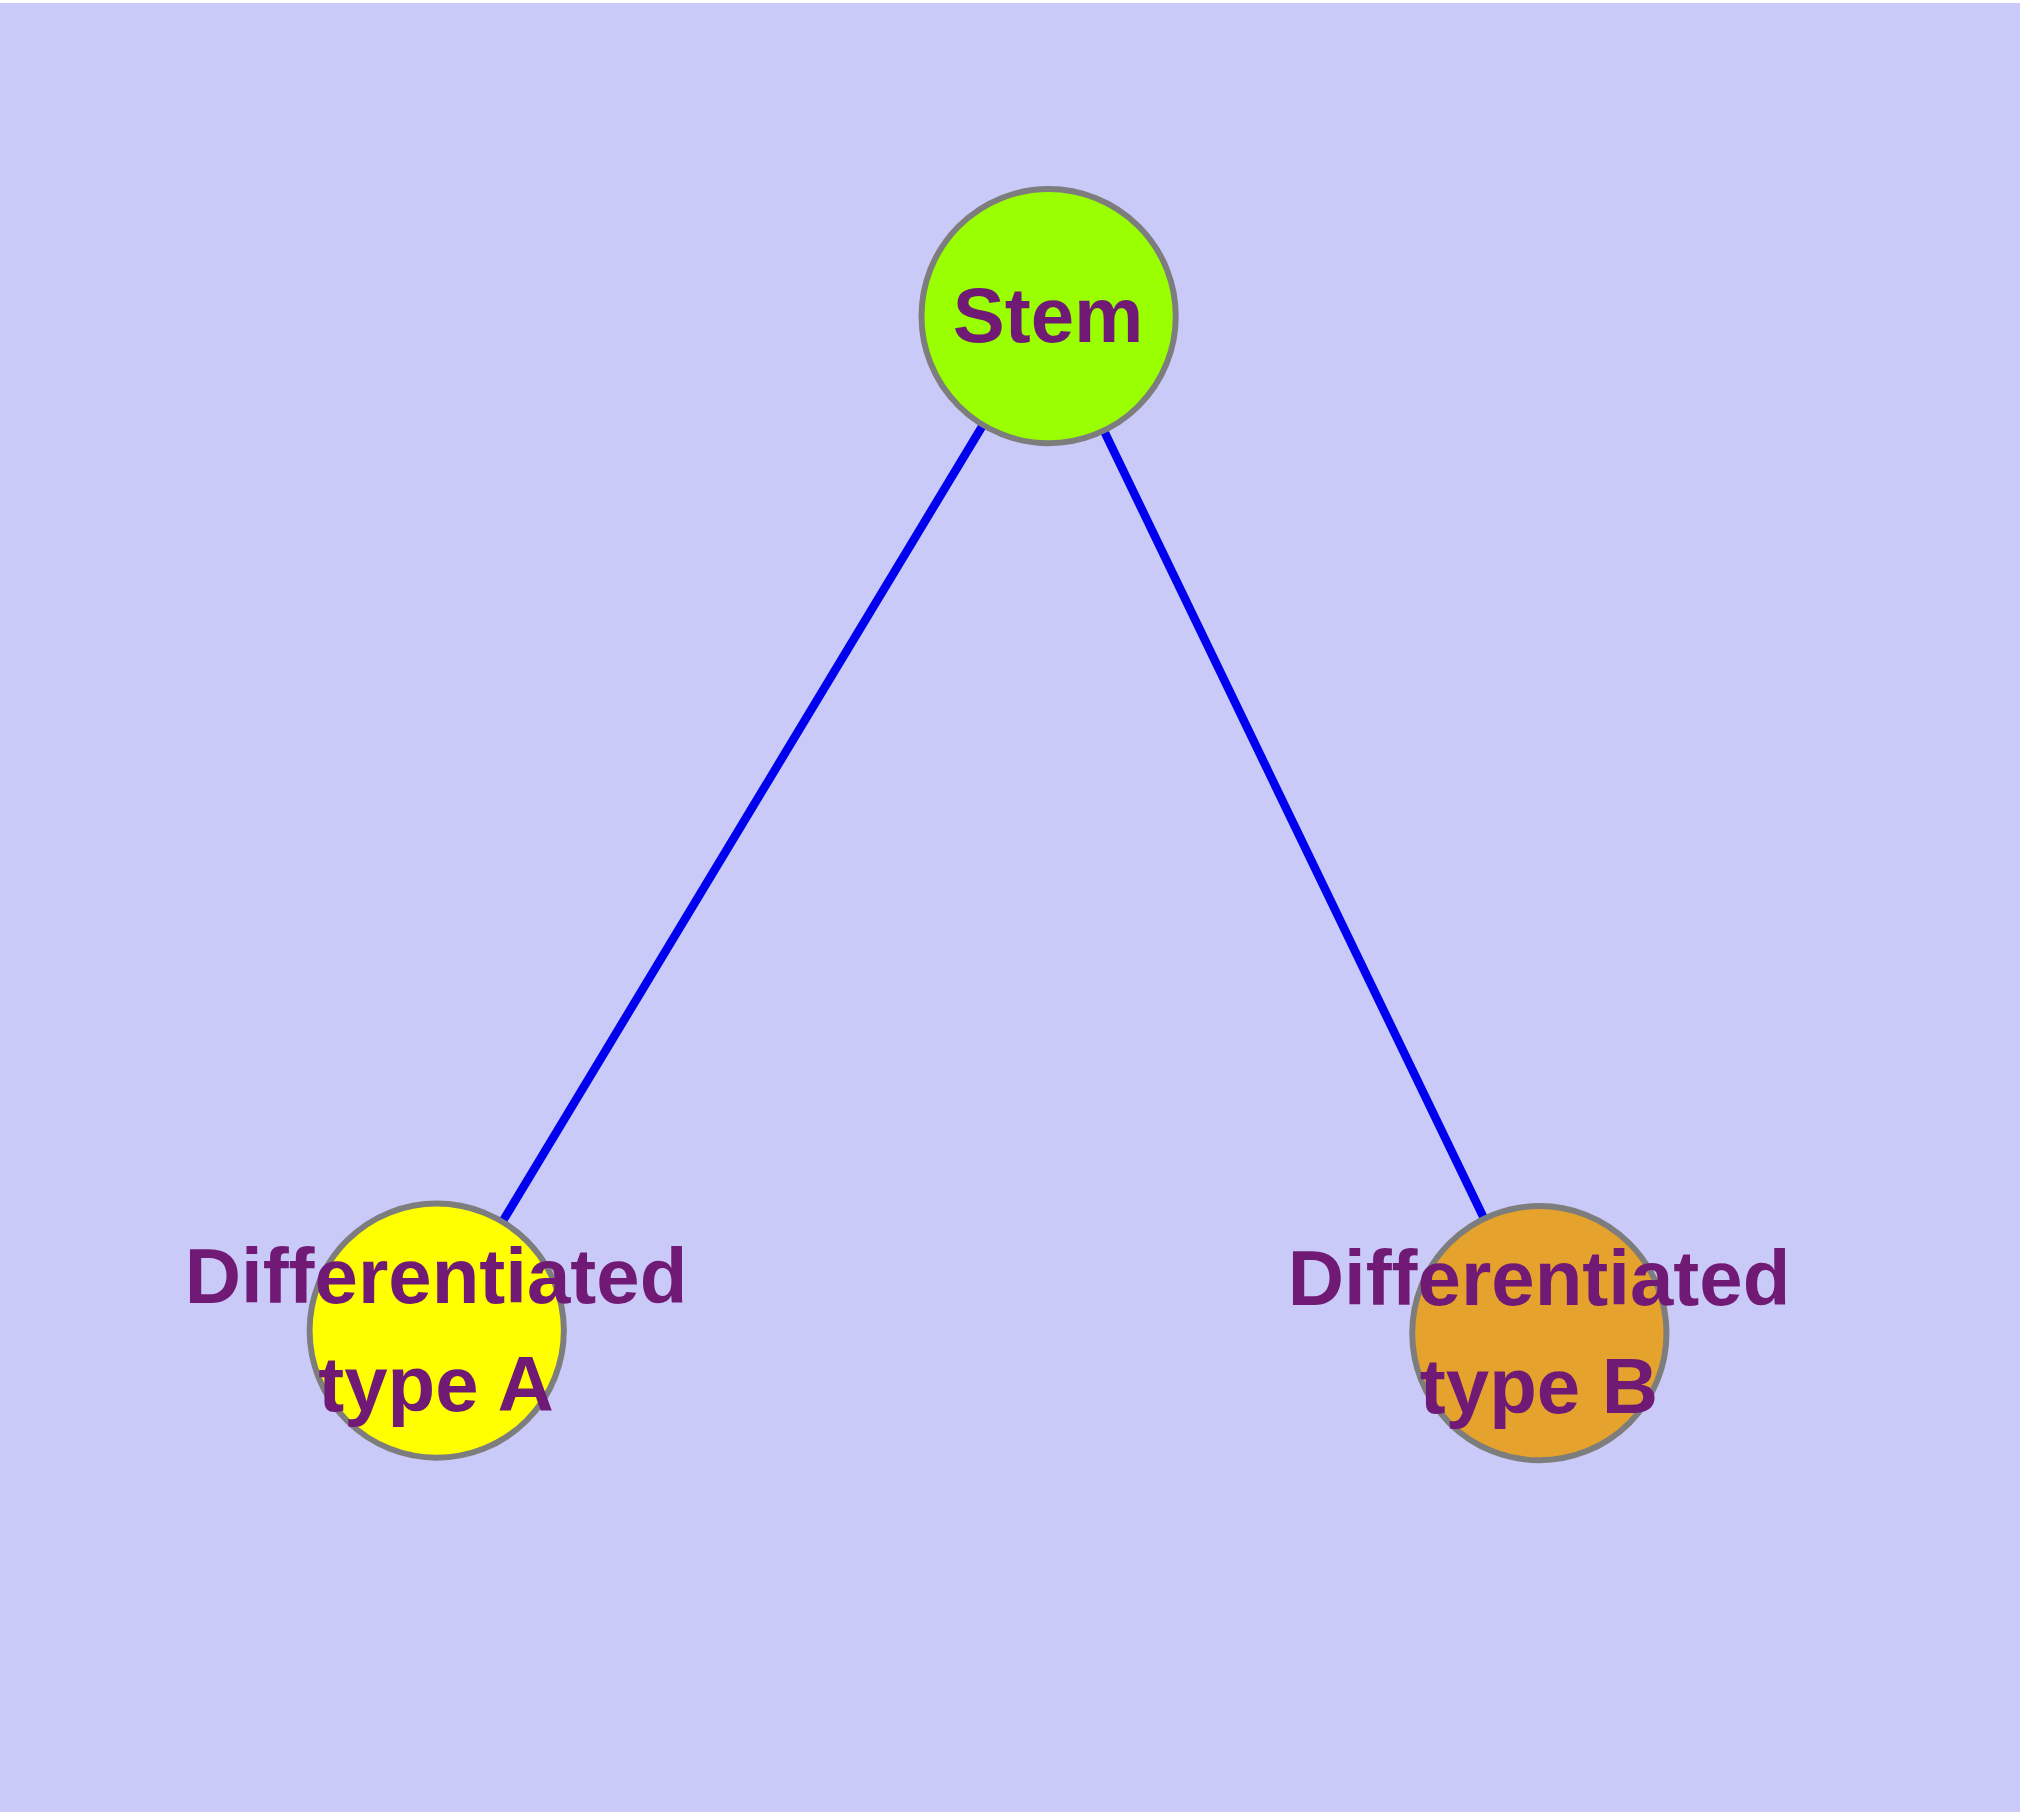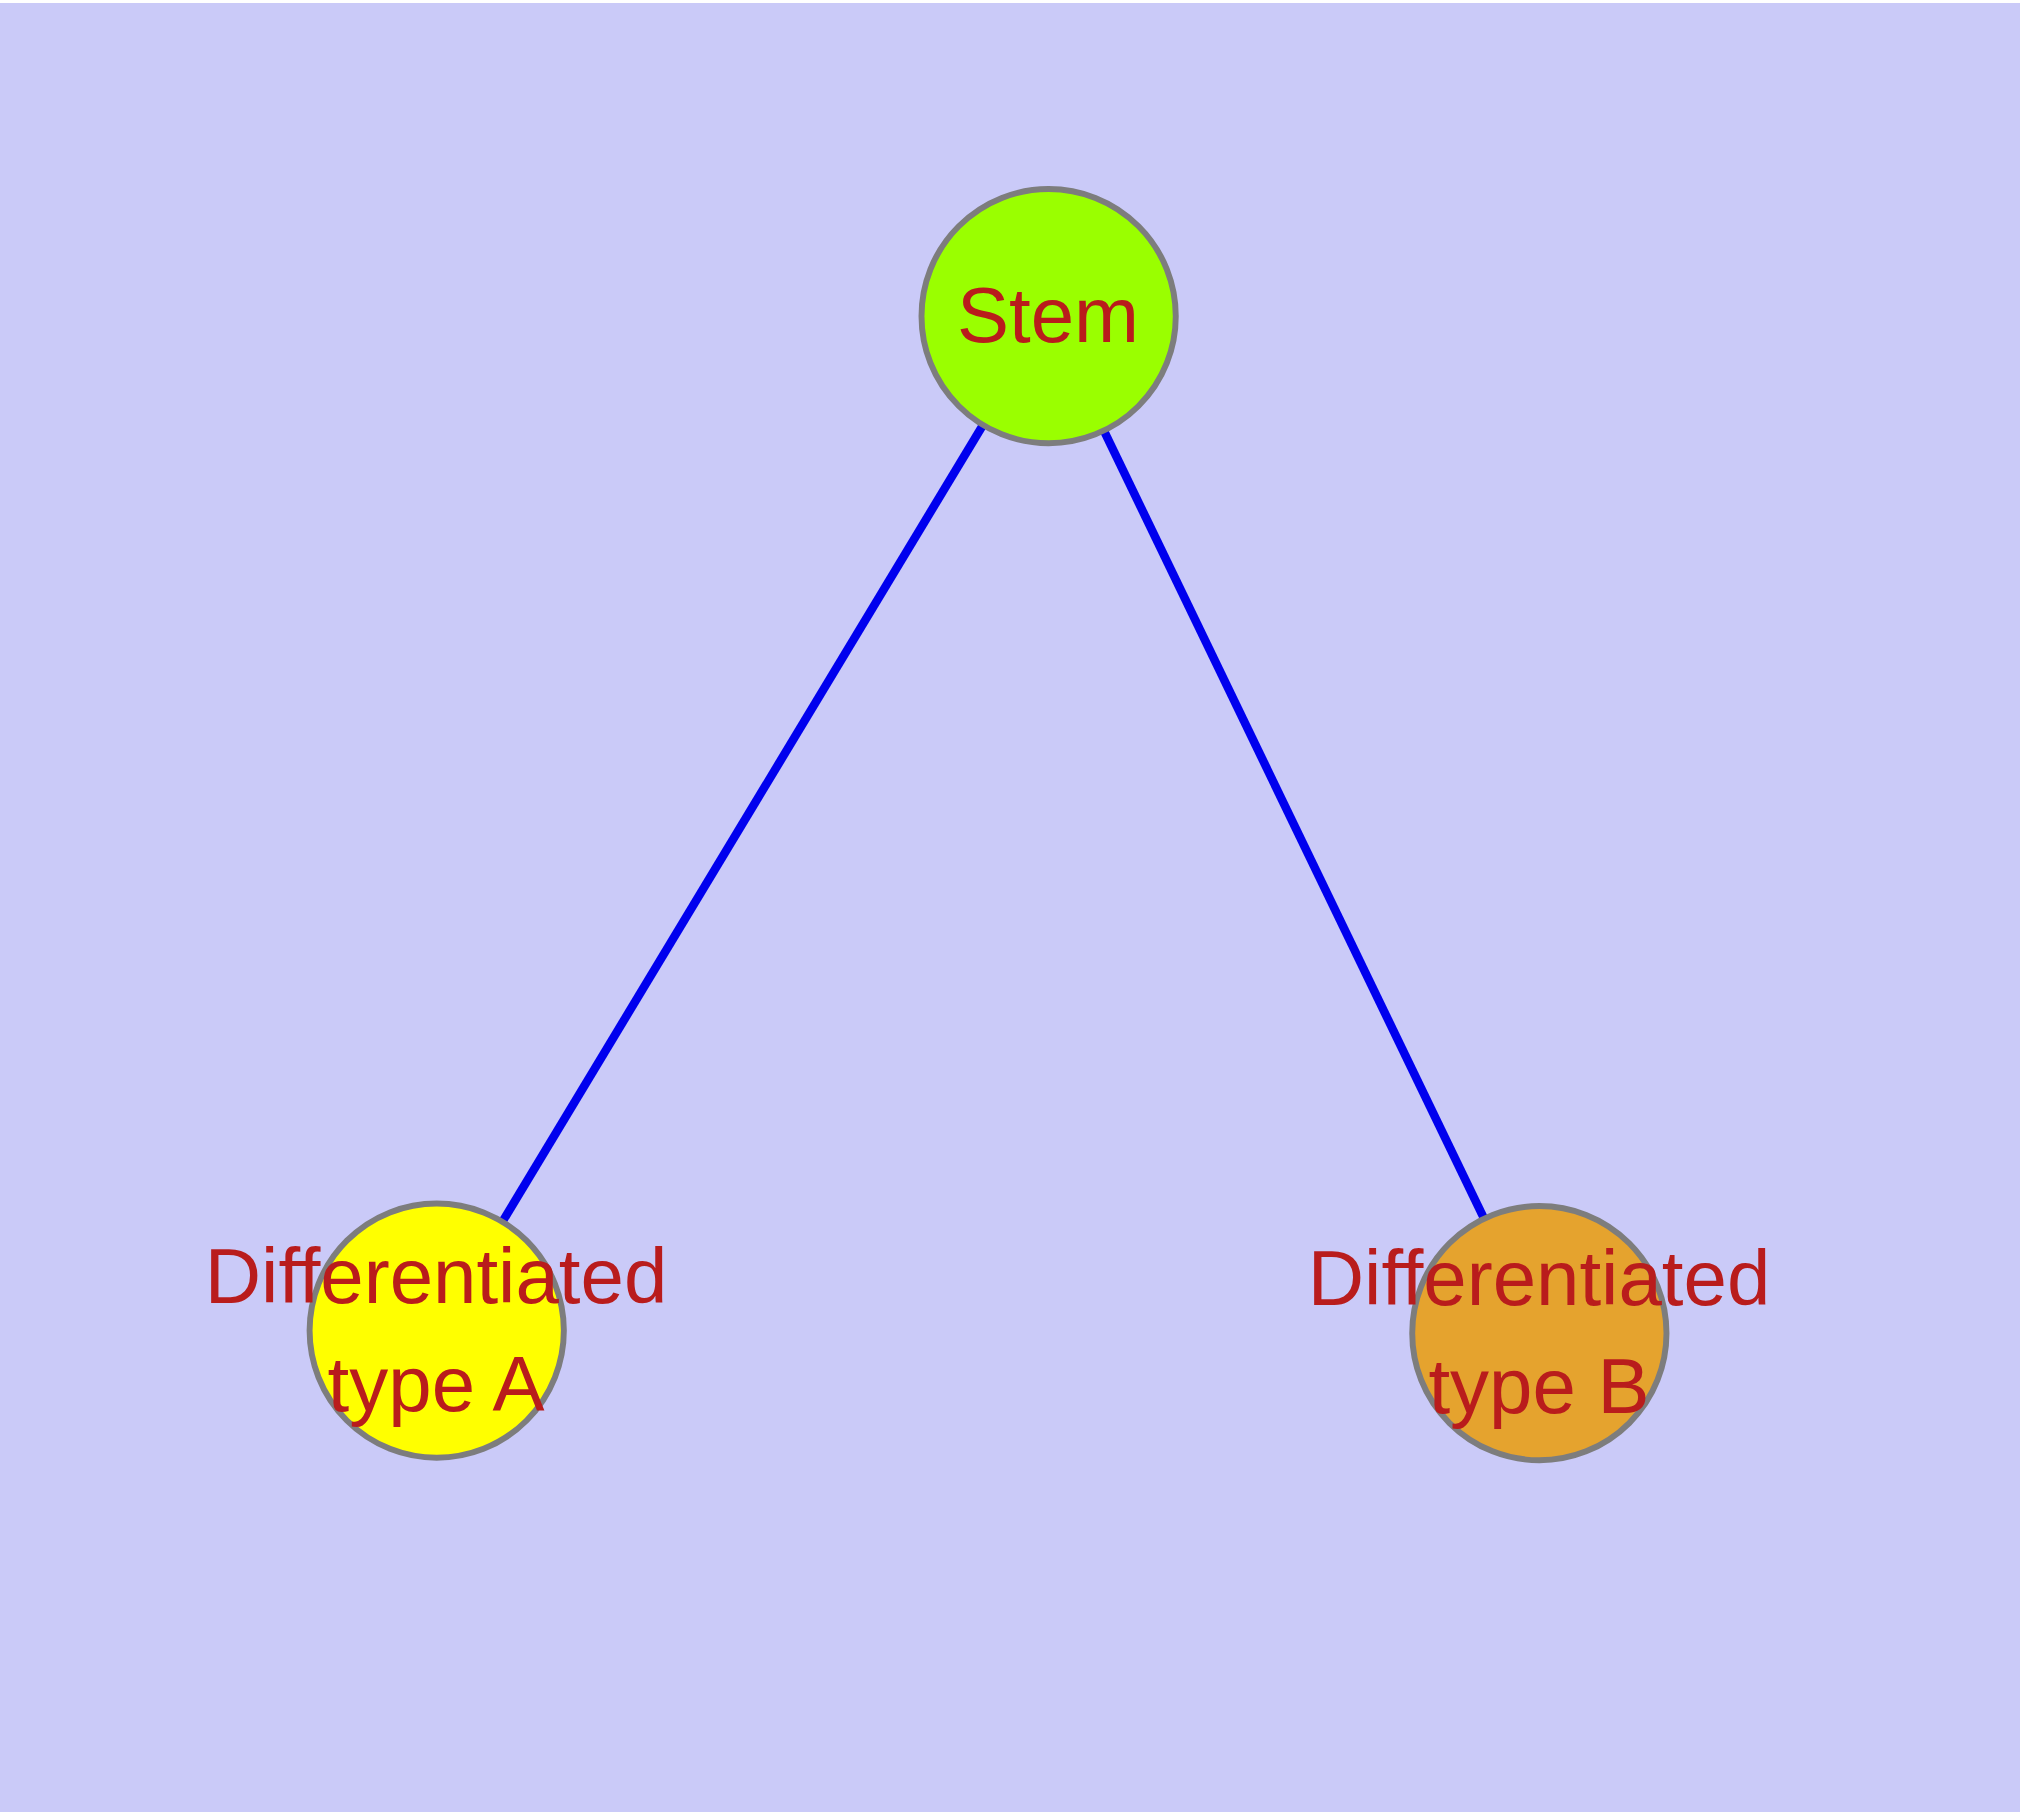--- a/index.html
+++ b/index.html
@@ -31,23 +31,23 @@
     stroke-width: 10px;
     stroke-linecap: butt;
   }
   .node-circle {
     stroke: #7d7d7d;
     stroke-width: 7px;
   }
   .node-label {
     position: absolute;
     transform: translate(-50%, -50%);
-    color: #b91c1c;
+    color: #701a75;
     font-size: 78px;
-    font-weight: 400;
+    font-weight: 700;
     line-height: 1.38;
     text-align: center;
     white-space: pre-line;
     pointer-events: none;
   }
   .label-stem  { left: 1048px; top: 316px;  }
   .label-typea { left: 436px;  top: 1331px; }
   .label-typeb { left: 1539px; top: 1333px; }
 </style>
 </head>

